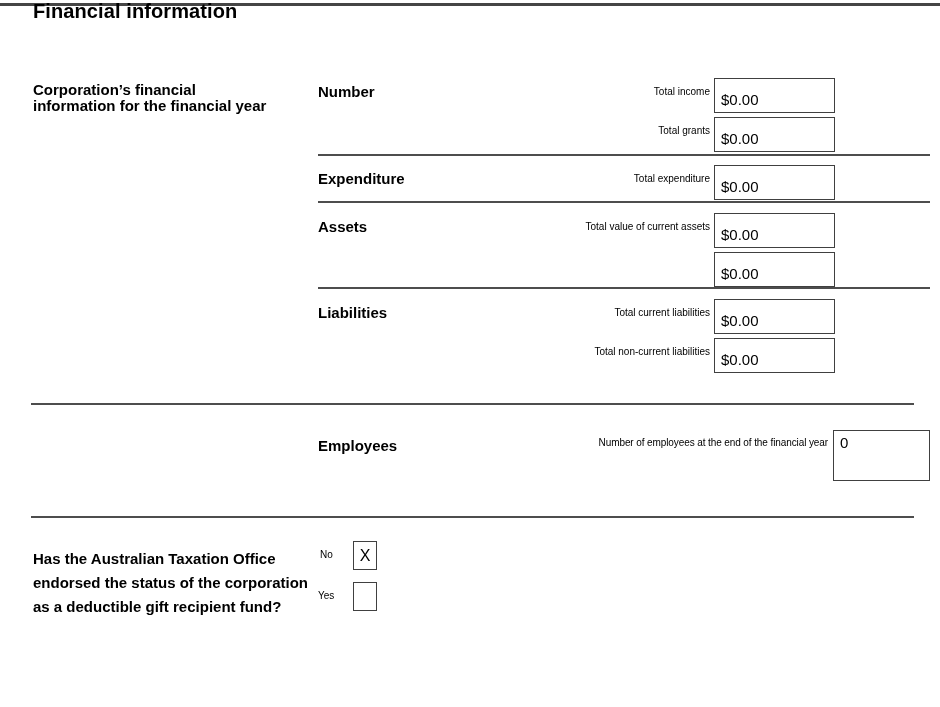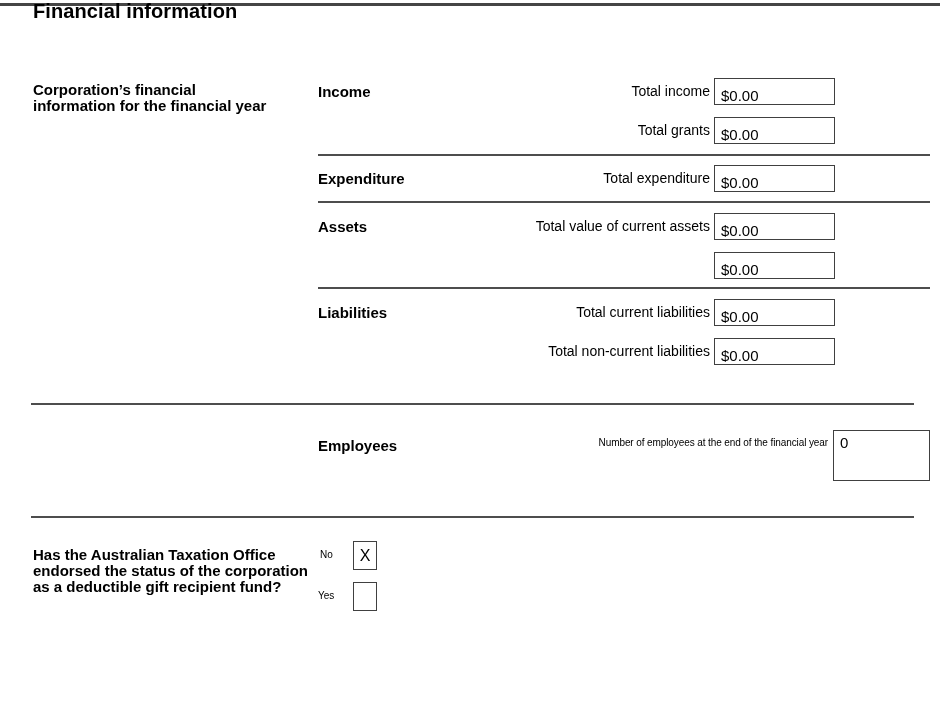--- a/index.html
+++ b/index.html
@@ -17,35 +17,35 @@
   .title {
     position:absolute; left:33px; top:0;
     font-size:20px; font-weight:700; letter-spacing:.1px;
   }
   .question {
     position:absolute; left:33px;
     font-size:15px; font-weight:700; line-height:16px;
   }
   .q1 { top:82px;  width:245px; }
   .q2 { top:436px; width:262px; }
-  .q3 { top:547px; width:290px; line-height:16px; }
+  .q3 { top:547px; width:290px; line-height:24px; }
 
   .cat {
     position:absolute; left:318px;
     font-size:15px; font-weight:700; line-height:18px;
   }
 
   .mrow { position:absolute; left:0; width:940px; height:27px; }
   .mlabel {
     position:absolute; right:230px; top:0; height:27px;
-    line-height:27px; font-size:14px; white-space:nowrap;
+    line-height:27px; font-size:10px; white-space:nowrap;
   }
   .money {
     position:absolute; left:714px; top:0;
-    width:121px; height:27px;
+    width:121px; height:35px;
     border:1.5px solid #404040; background:#fff;
     font-family:"Liberation Sans", sans-serif; font-size:15px; color:#000;
     padding:8px 2px 0 6px; outline:none;
   }
 
   .emp-label {
     position:absolute; right:112px; top:437px;
     font-size:10px; white-space:nowrap; letter-spacing:-0.1px;
   }
   .emp-box {
@@ -70,21 +70,21 @@
 <body>
 
 <div class="page">
 
   <div class="rule rule-top"></div>
 
   <h1 class="title">Financial information</h1>
 
   <div class="question q1">Corporation’s financial information for the financial year</div>
 
-  <div class="cat" style="top:83px">Income</div>
+  <div class="cat" style="top:83px">Number</div>
   <div class="cat" style="top:170px">Expenditure</div>
   <div class="cat" style="top:218px">Assets</div>
   <div class="cat" style="top:304px">Liabilities</div>
 
   <div class="mrow" style="top:78px">
     <span class="mlabel">Total income</span>
     <input class="money" value="$0.00" style="">
   </div>
 
   <div class="mrow" style="top:117px">

